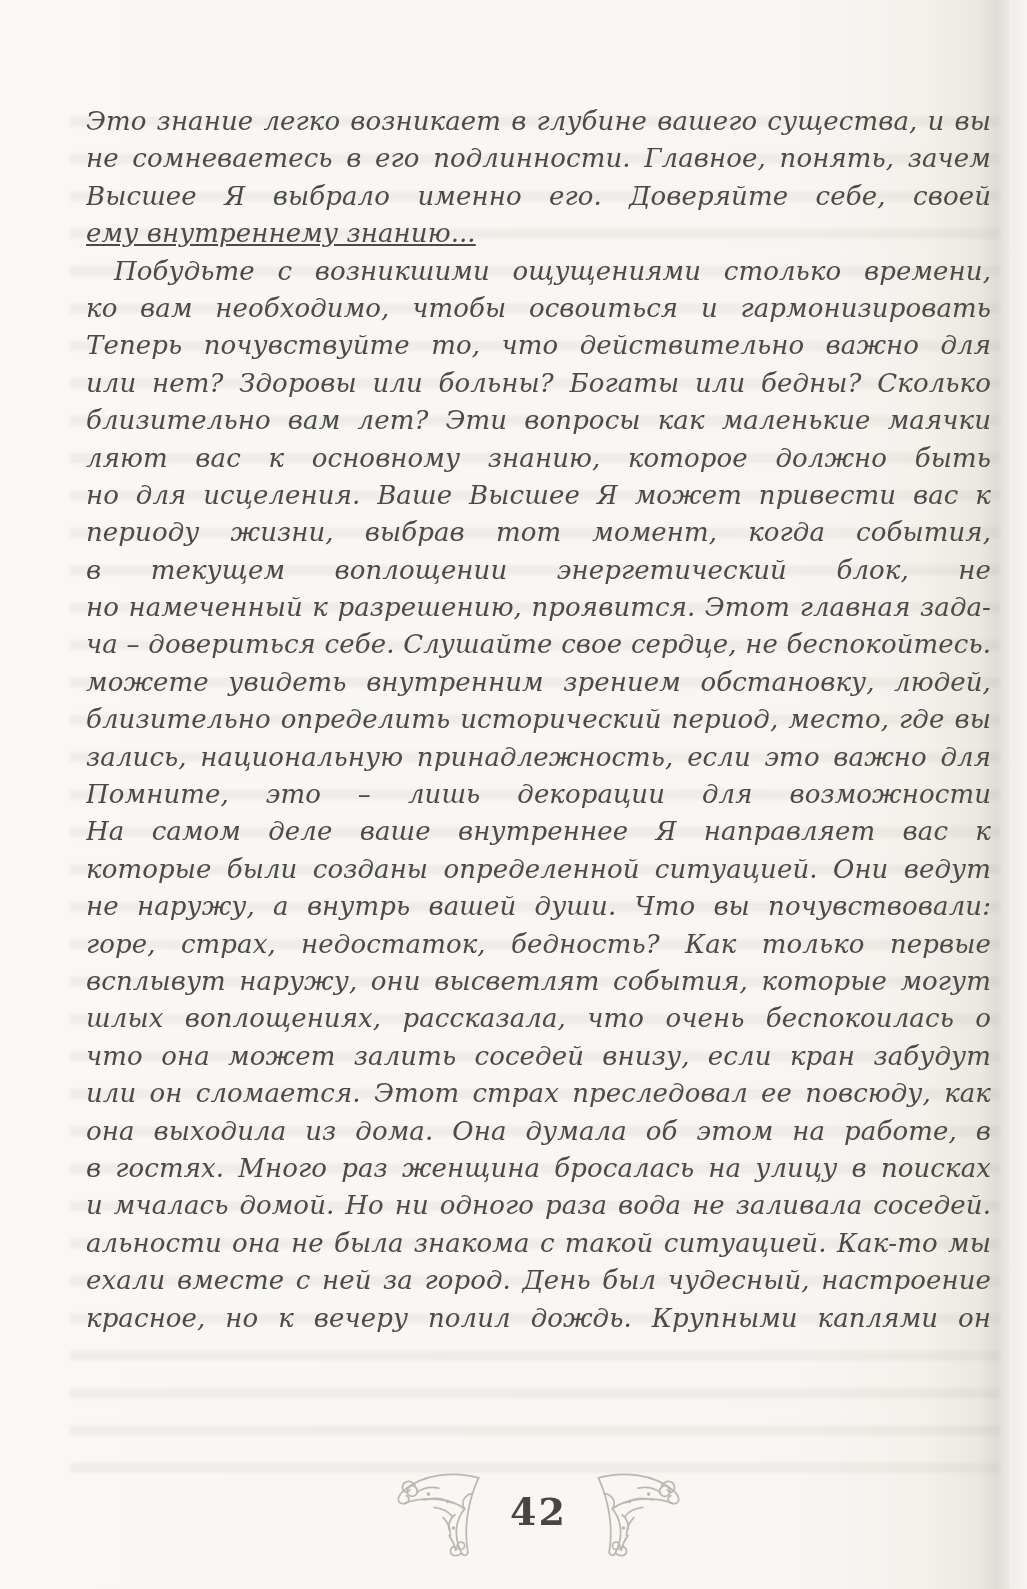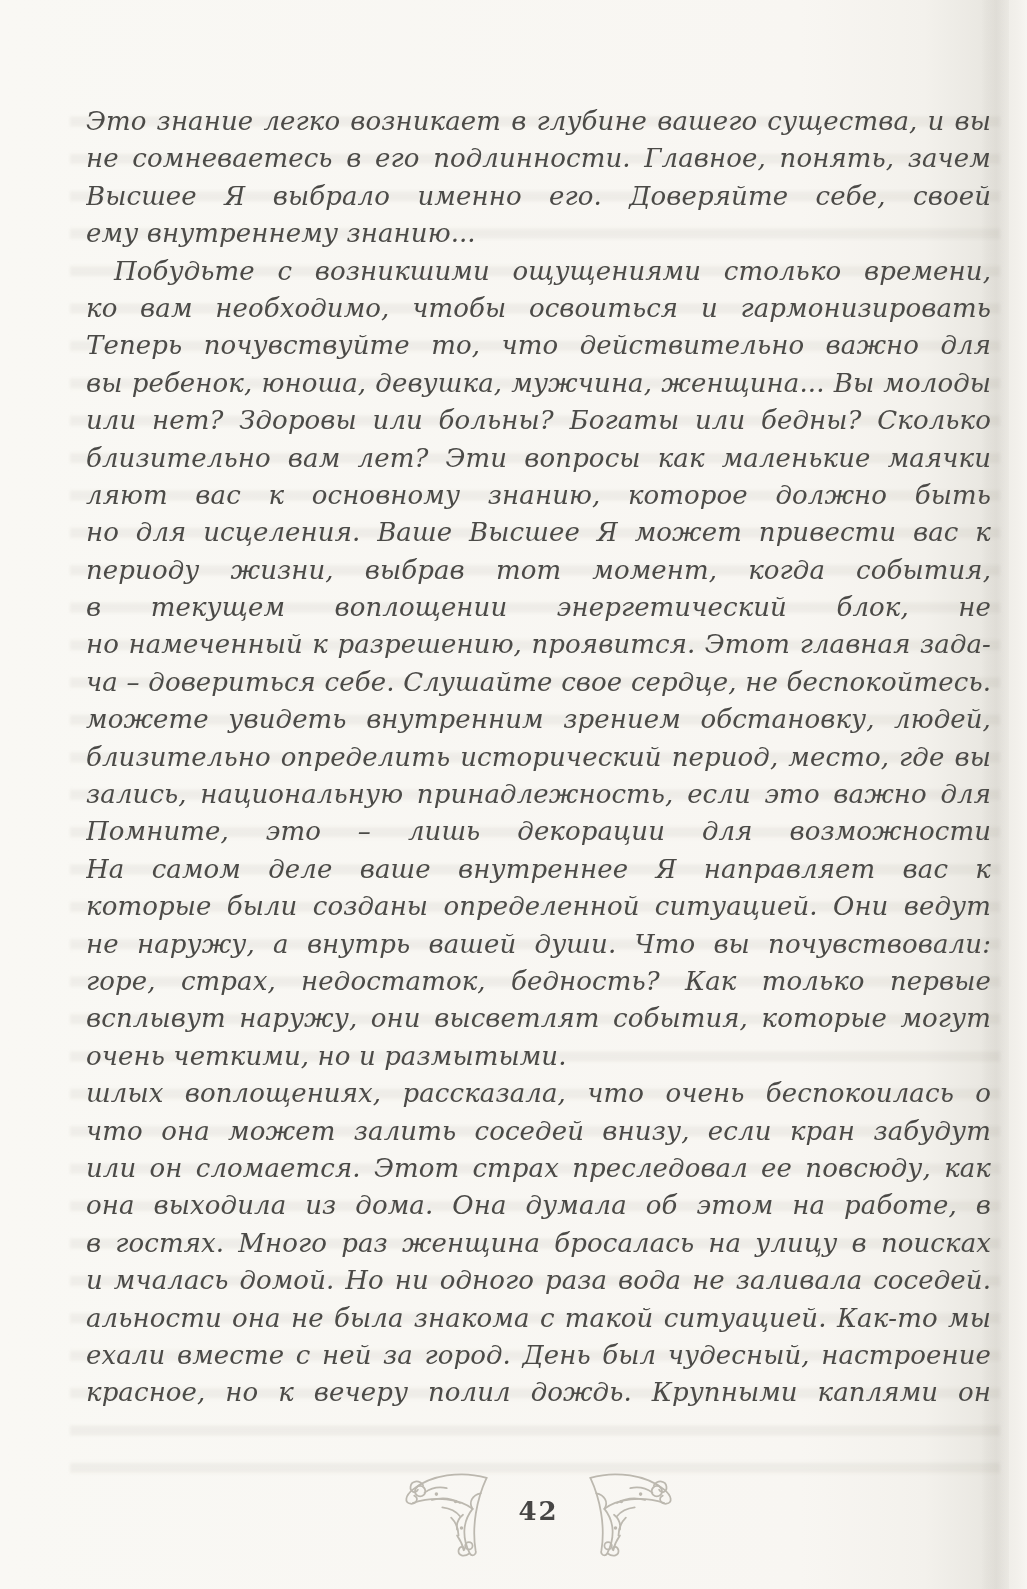--- a/index.html
+++ b/index.html
@@ -52,39 +52,39 @@
     line-height: 37.4px;
     letter-spacing: 0.1px;
   }
   .paragraph { margin: 0; }
   .line {
     height: 37.4px;
     overflow: hidden;
     text-align: justify;
     text-align-last: justify;
   }
-  .line.para-end { text-align-last: left; }
+  .line.para-end { text-align-last: left; text-decoration: underline; }
   .line.indent { text-indent: 28px; }
   .footer {
     position: absolute;
     left: 86px;
     width: 905px;
     top: 1462px;
     height: 110px;
     display: flex;
     justify-content: center;
     align-items: center;
     gap: 24px;
   }
   .ornament { width: 96px; height: 96px; display: block; opacity: 0.85; }
   .ornament.right { transform: scaleX(-1); }
   .page-number {
     font-family: "DejaVu Serif", "Liberation Serif", serif;
     font-weight: bold;
-    font-size: 26px;
+    font-size: 38px;
     color: #474645;
     letter-spacing: 2px;
     transform: translateY(-6px);
   }
 </style>
 </head>
 <body>
 
 <div class="page">
 
@@ -95,39 +95,37 @@
       <div class="paragraph">
         <div class="line">Это знание легко возникает в глубине вашего существа, и вы уже</div>
         <div class="line">не сомневаетесь в его подлинности. Главное, понять, зачем ваше</div>
         <div class="line">Высшее Я выбрало именно его. Доверяйте себе, своей интуиции, сво-</div>
         <div class="line para-end">ему внутреннему знанию...</div>
       </div>
       <div class="paragraph">
         <div class="line indent">Побудьте с возникшими ощущениями столько времени, сколь-</div>
         <div class="line">ко вам необходимо, чтобы освоиться и гармонизировать энергии.</div>
         <div class="line">Теперь почувствуйте то, что действительно важно для вас...</div>
-        <div class="line">вы ребенок, юноша, девушка, мужчина, женщина... Вы молоды</div>
         <div class="line">или нет? Здоровы или больны? Богаты или бедны? Сколько при-</div>
         <div class="line">близительно вам лет? Эти вопросы как маленькие маячки направ-</div>
         <div class="line">ляют вас к основному знанию, которое должно быть активирова-</div>
         <div class="line">но для исцеления. Ваше Высшее Я может привести вас к любому</div>
         <div class="line">периоду жизни, выбрав тот момент, когда события, создавшие</div>
         <div class="line">в текущем воплощении энергетический блок, не разрешенный,</div>
         <div class="line">но намеченный к разрешению, проявится. Этот главная зада-</div>
         <div class="line">ча – довериться себе. Слушайте свое сердце, не беспокойтесь. Вы</div>
         <div class="line">можете увидеть внутренним зрением обстановку, людей, при-</div>
         <div class="line">близительно определить исторический период, место, где вы ока-</div>
         <div class="line">зались, национальную принадлежность, если это важно для вас.</div>
         <div class="line">Помните, это – лишь декорации для возможности вспомнить.</div>
         <div class="line">На самом деле ваше внутреннее Я направляет вас к ощущениям,</div>
         <div class="line">которые были созданы определенной ситуацией. Они ведут вас</div>
         <div class="line">не наружу, а внутрь вашей души. Что вы почувствовали: радость,</div>
         <div class="line">горе, страх, недостаток, бедность? Как только первые чувства</div>
         <div class="line">всплывут наружу, они высветлят события, которые могут быть</div>
-        <div class="line para-end">очень четкими, но и размытыми.</div>
       </div>
       <div class="paragraph">
         <div class="line">шлых воплощениях, рассказала, что очень беспокоилась о том,</div>
         <div class="line">что она может залить соседей внизу, если кран забудут закрыть,</div>
         <div class="line">или он сломается. Этот страх преследовал ее повсюду, как только</div>
         <div class="line">она выходила из дома. Она думала об этом на работе, в отпуске,</div>
         <div class="line">в гостях. Много раз женщина бросалась на улицу в поисках такси</div>
         <div class="line">и мчалась домой. Но ни одного раза вода не заливала соседей. В ре-</div>
         <div class="line">альности она не была знакома с такой ситуацией. Как-то мы по-</div>
         <div class="line">ехали вместе с ней за город. День был чудесный, настроение пре-</div>

